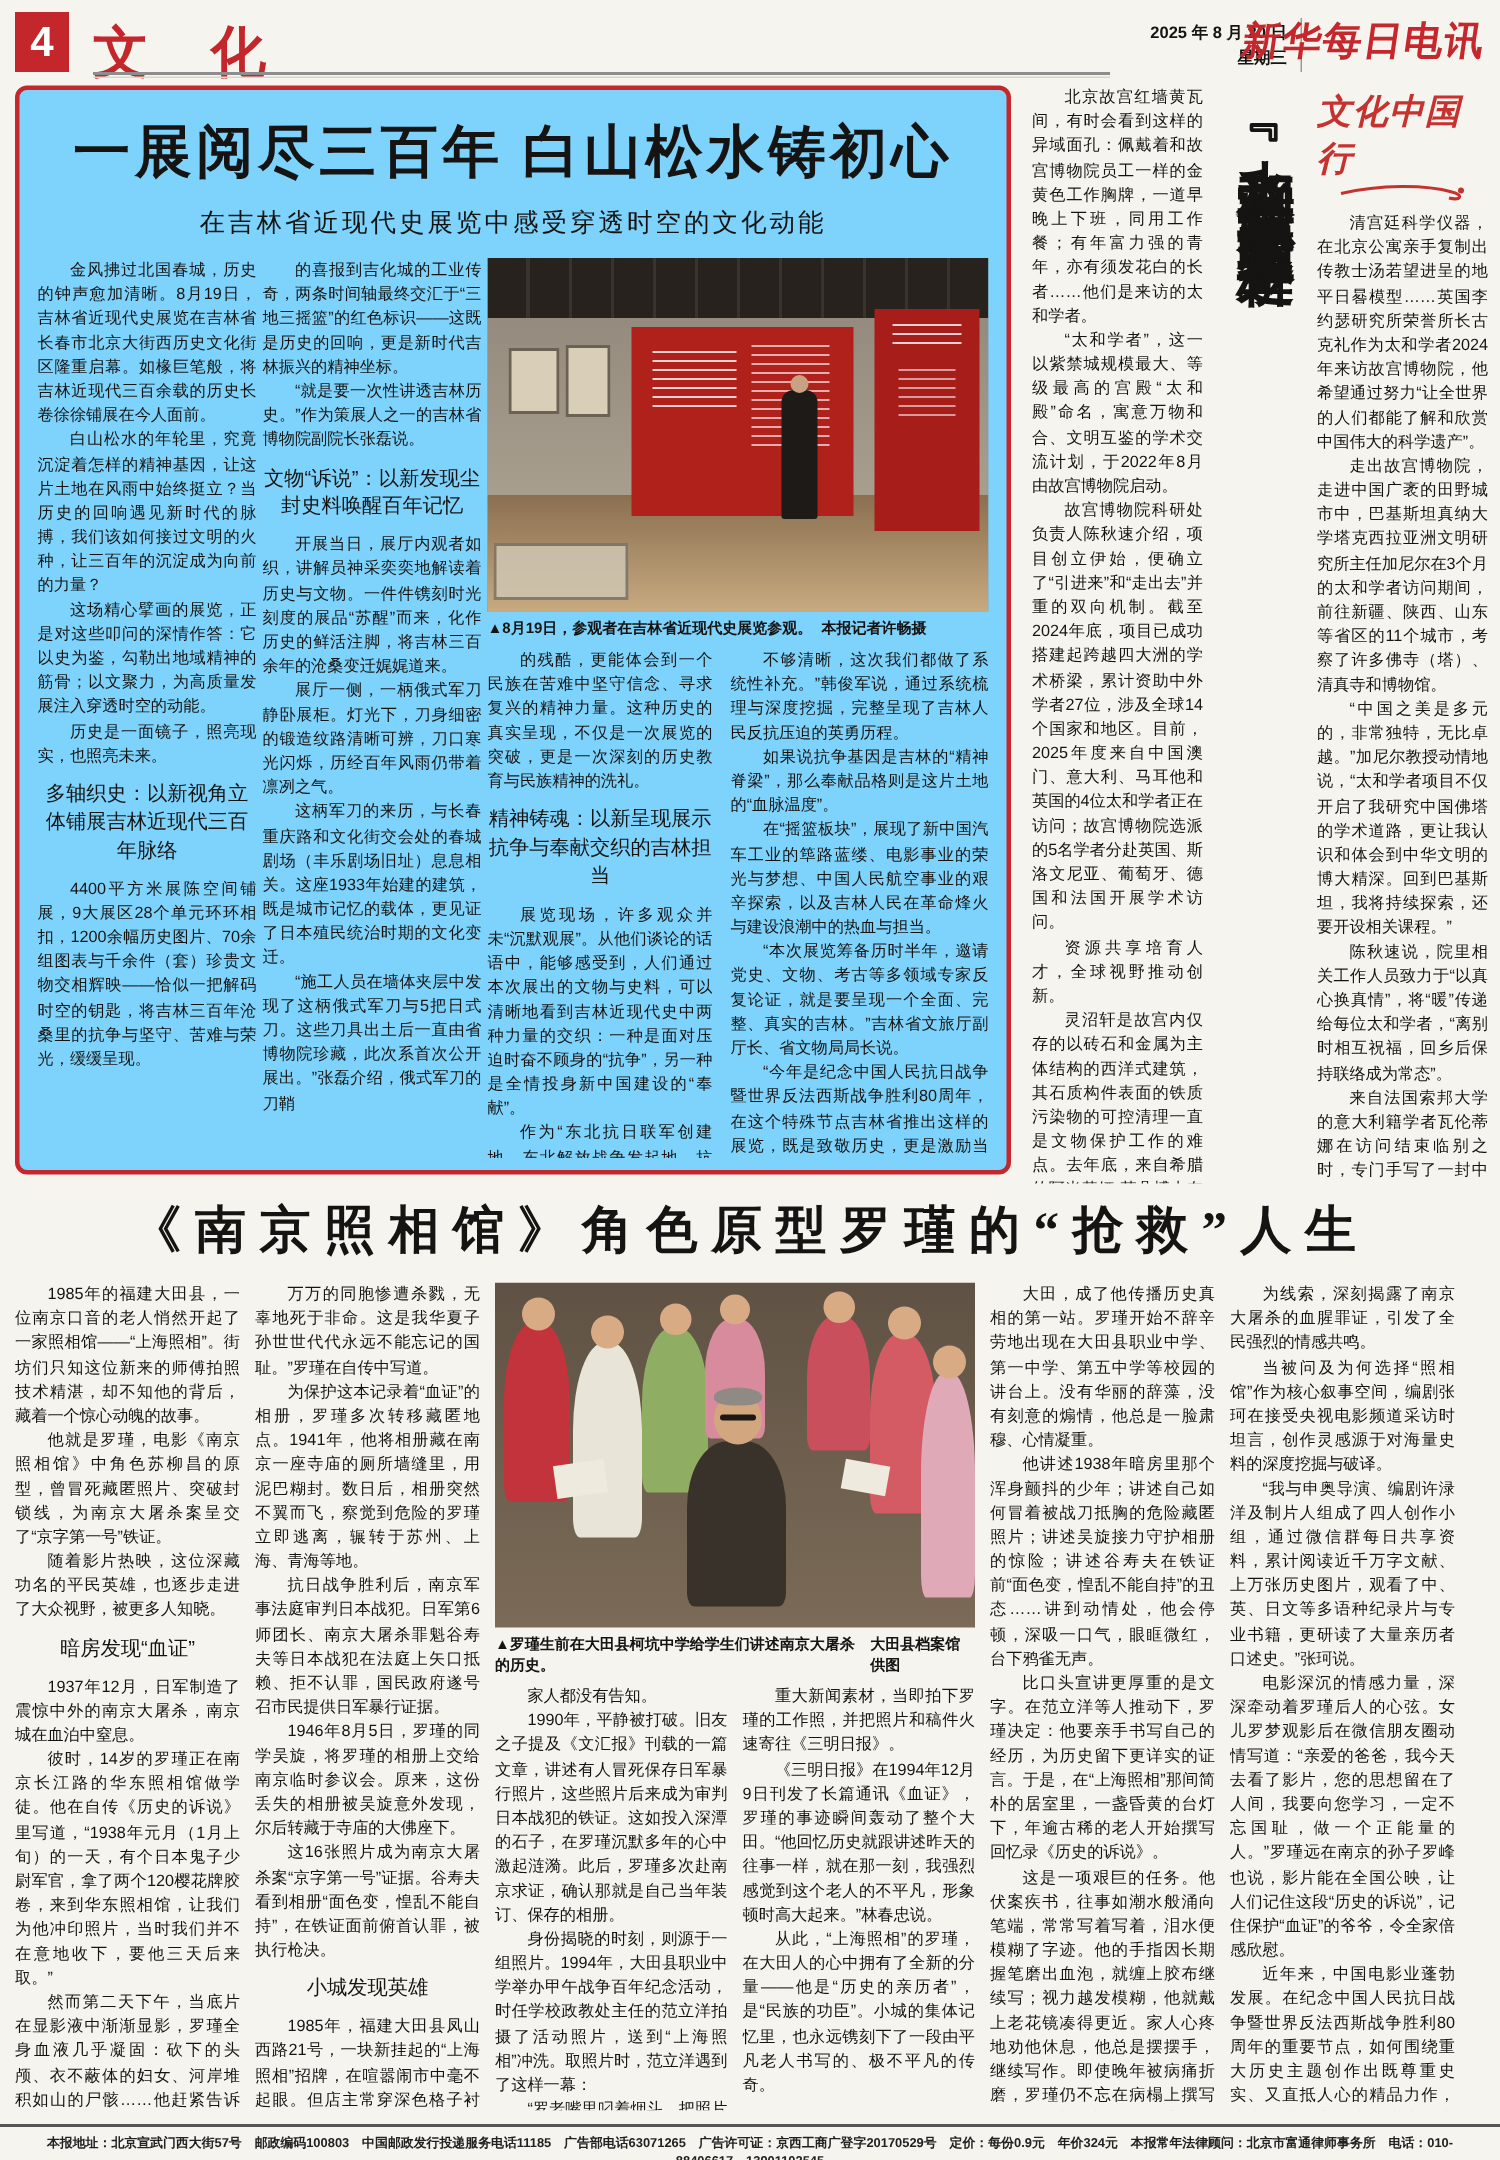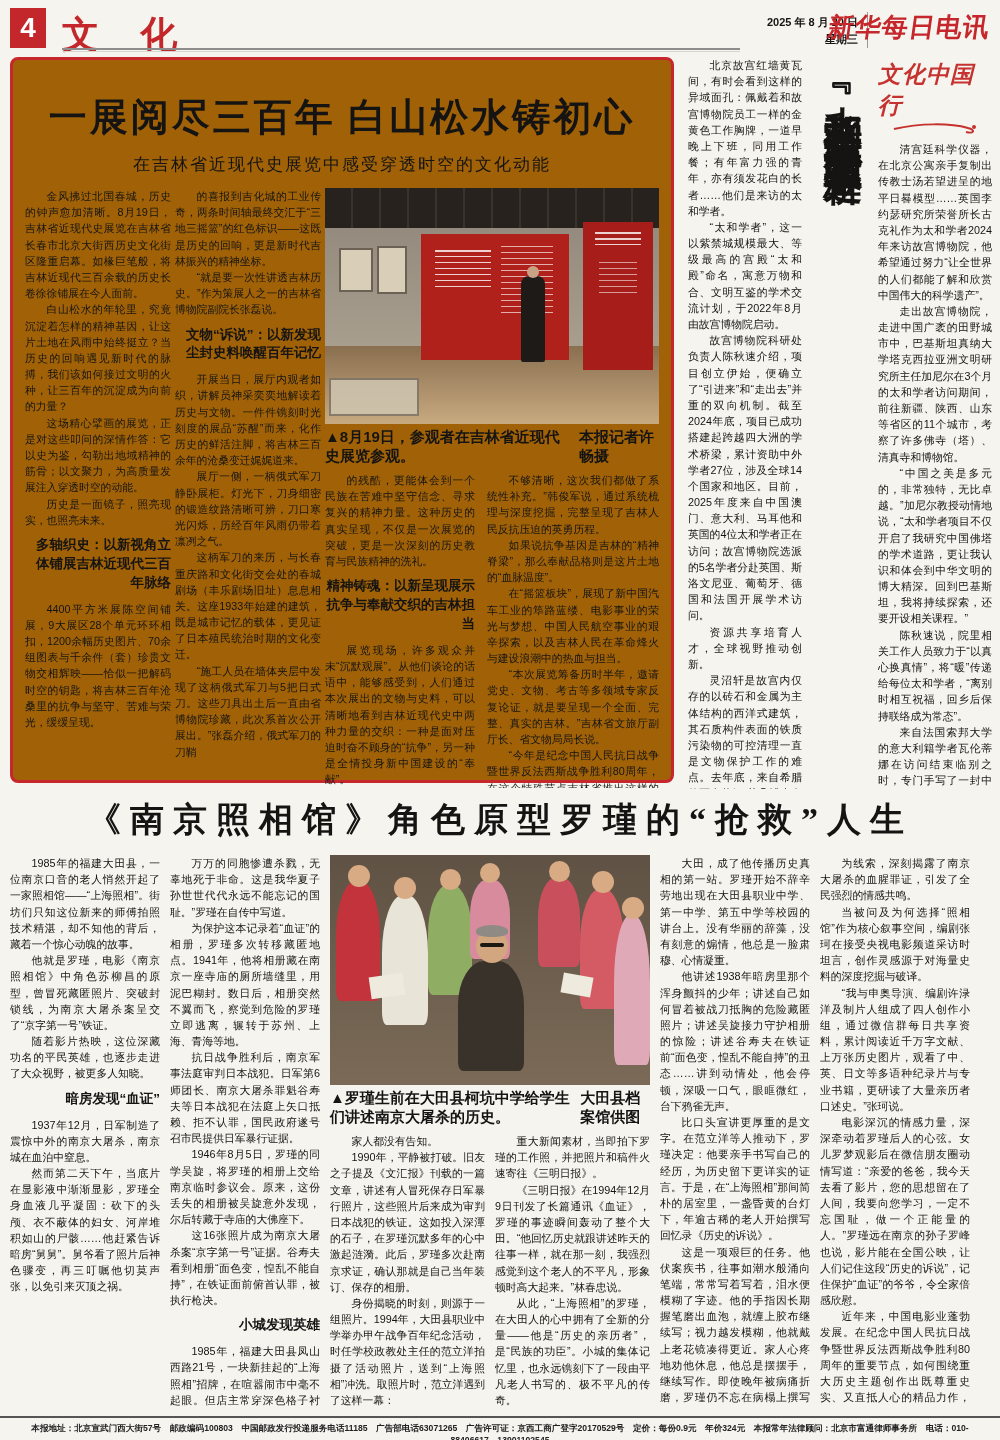--- a/index.html
+++ b/index.html
@@ -14,32 +14,32 @@
   .section{position:absolute;left:52px;top:4px;color:#c3262b;font-size:37px;font-weight:700;
            letter-spacing:16px;font-family:"Liberation Serif","DejaVu Serif",serif}
   .toprule{position:absolute;left:52px;right:250px;top:42px;border-top:2px solid #8d8d8d;border-bottom:1px solid #d8d6cf;height:1px}
   .dateblock{position:absolute;right:132px;top:8px;text-align:right;font-size:11px;font-weight:bold;line-height:1.5}
   .mast-sep{position:absolute;right:122px;top:6px;width:1px;height:36px;background:#999}
   .masthead{position:absolute;right:0;top:4px;color:#c5272c;font-size:26px;font-weight:900;
             font-family:"Liberation Serif","DejaVu Serif",serif;transform:skewX(-8deg);letter-spacing:1px}
 
   
   .mainbox{position:absolute;left:10px;top:57px;width:664px;height:726px;border:3px solid #c5272c;
-           border-radius:8px;background:#a16207;padding:20px 12px;box-sizing:border-box}
+           border-radius:8px;background:#7dd3fc;padding:4px 12px;box-sizing:border-box}
   .m-head{font-size:38px;font-weight:900;text-align:center;letter-spacing:3px;margin:12px 0 10px}
   .m-sub{font-size:17px;text-align:center;letter-spacing:2px;margin:0 0 12px;font-weight:500}
   .m-content{display:flex;gap:4px;height:600px;overflow:hidden}
   .col{font-size:10.8px;line-height:1.5;text-align:justify;overflow:hidden}
   .m-col{flex:0 0 146px}
   .m-right{flex:1;display:flex;flex-direction:column;min-width:0}
   .m-right-cols{display:flex;gap:12px;flex:1;overflow:hidden}
   .m-c3{flex:0 0 150px}.m-c4{flex:1}
   .t-p{margin:0;text-indent:2em}
-  .t-h{margin:8px 0;text-indent:0;text-align:right;font-weight:bold;font-size:13.5px;line-height:1.4}
-  .caption{display:flex;gap:6px;font-size:15px;font-weight:bold;margin:4px 0 6px}
+  .t-h{margin:8px 0;text-indent:0;text-align:center;font-weight:normal;font-size:13.5px;line-height:1.4}
+  .caption{display:flex;gap:6px;font-size:10px;font-weight:bold;margin:4px 0 6px}
 
   
   .photo1{position:relative;height:236px;overflow:hidden;background:#8d857a}
   .ph1-ceil{position:absolute;left:0;top:0;right:0;height:40px;background:repeating-linear-gradient(90deg,#27221d 0 26px,#3a332c 26px 28px)}
   .ph1-wall{position:absolute;left:0;top:40px;right:0;height:118px;background:linear-gradient(#948b7e,#a89e8e)}
   .ph1-floor{position:absolute;left:0;bottom:0;right:0;height:78px;background:linear-gradient(#8a6f50,#c8aa80)}
   .ph1-panel{position:absolute;background:#b0211c}
   .ph1-lines{position:absolute;background:repeating-linear-gradient(#ffffffcc 0 1.5px,transparent 1.5px 6px)}
   .ph1-poster{position:absolute;background:#d9cfb8;border:2px solid #6b6154}
   .ph1-person{position:absolute;width:24px;height:86px;background:#1d1a17;border-radius:8px 8px 2px 2px}
@@ -180,20 +180,21 @@
 
 <div class="bottom">
   <div class="b-head serif">《南京照相馆》角色原型罗瑾的“抢救”人生</div>
   <div class="b-cols">
     <div class="col b-col">
         <p class="t-p">1985年的福建大田县，一位南京口音的老人悄然开起了一家照相馆——“上海照相”。街坊们只知这位新来的师傅拍照技术精湛，却不知他的背后，藏着一个惊心动魄的故事。</p>
         <p class="t-p">他就是罗瑾，电影《南京照相馆》中角色苏柳昌的原型，曾冒死藏匿照片、突破封锁线，为南京大屠杀案呈交了“京字第一号”铁证。</p>
         <p class="t-p">随着影片热映，这位深藏功名的平民英雄，也逐步走进了大众视野，被更多人知晓。</p>
         <p class="t-h">暗房发现“血证”</p>
         <p class="t-p">1937年12月，日军制造了震惊中外的南京大屠杀，南京城在血泊中窒息。</p>
+        <p class="t-p">彼时，14岁的罗瑾正在南京长江路的华东照相馆做学徒。他在自传《历史的诉说》里写道，“1938年元月（1月上旬）的一天，有个日本鬼子少尉军官，拿了两个120樱花牌胶卷，来到华东照相馆，让我们为他冲印照片，当时我们并不在意地收下，要他三天后来取。”</p>
         <p class="t-p">然而第二天下午，当底片在显影液中渐渐显影，罗瑾全身血液几乎凝固：砍下的头颅、衣不蔽体的妇女、河岸堆积如山的尸骸……他赶紧告诉暗房“舅舅”。舅爷看了照片后神色骤变，再三叮嘱他切莫声张，以免引来灭顶之祸。</p>
       </div>
     <div class="col b-col">
         <p class="t-p">万万的同胞惨遭杀戮，无辜地死于非命。这是我华夏子孙世世代代永远不能忘记的国耻。”罗瑾在自传中写道。</p>
         <p class="t-p">为保护这本记录着“血证”的相册，罗瑾多次转移藏匿地点。1941年，他将相册藏在南京一座寺庙的厕所墙缝里，用泥巴糊封。数日后，相册突然不翼而飞，察觉到危险的罗瑾立即逃离，辗转于苏州、上海、青海等地。</p>
         <p class="t-p">抗日战争胜利后，南京军事法庭审判日本战犯。日军第6师团长、南京大屠杀罪魁谷寿夫等日本战犯在法庭上矢口抵赖、拒不认罪，国民政府遂号召市民提供日军暴行证据。</p>
         <p class="t-p">1946年8月5日，罗瑾的同学吴旋，将罗瑾的相册上交给南京临时参议会。原来，这份丢失的相册被吴旋意外发现，尔后转藏于寺庙的大佛座下。</p>
         <p class="t-p">这16张照片成为南京大屠杀案“京字第一号”证据。谷寿夫看到相册“面色变，惶乱不能自持”，在铁证面前俯首认罪，被执行枪决。</p>
         <p class="t-h">小城发现英雄</p>
         <p class="t-p">1985年，福建大田县凤山西路21号，一块新挂起的“上海照相”招牌，在喧嚣闹市中毫不起眼。但店主常穿深色格子衬衫、头戴鸭舌帽、骑一辆红色嘉陵摩托车，在这座闽中山城显得格外时髦。</p>

